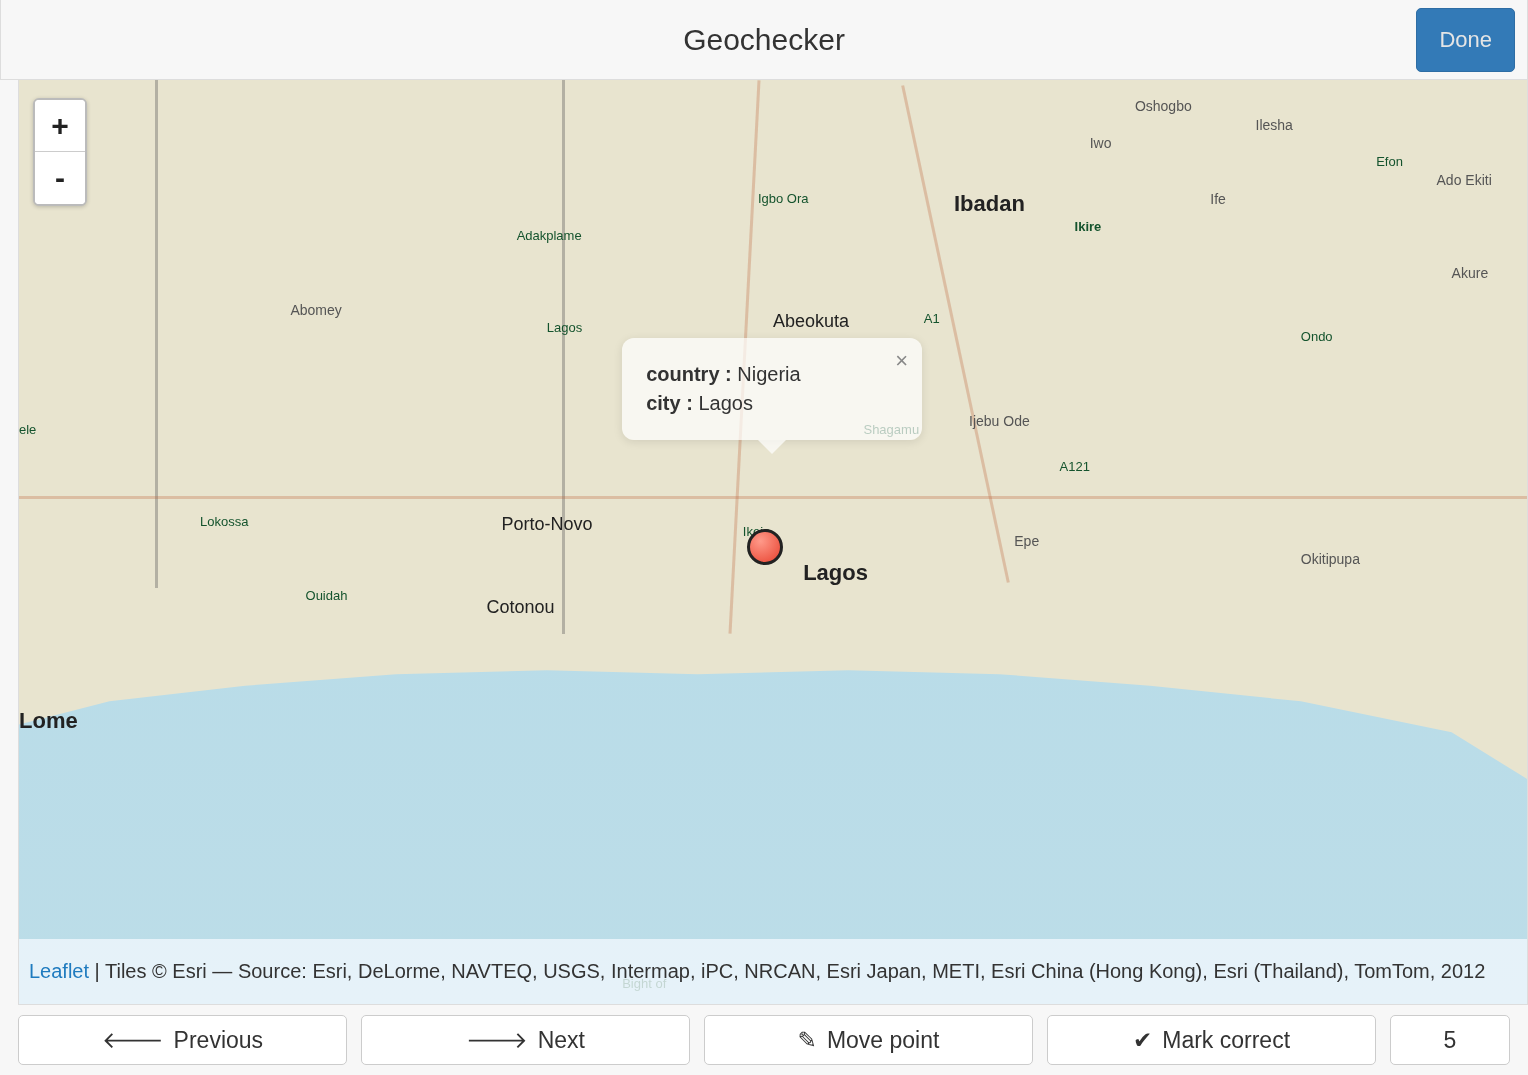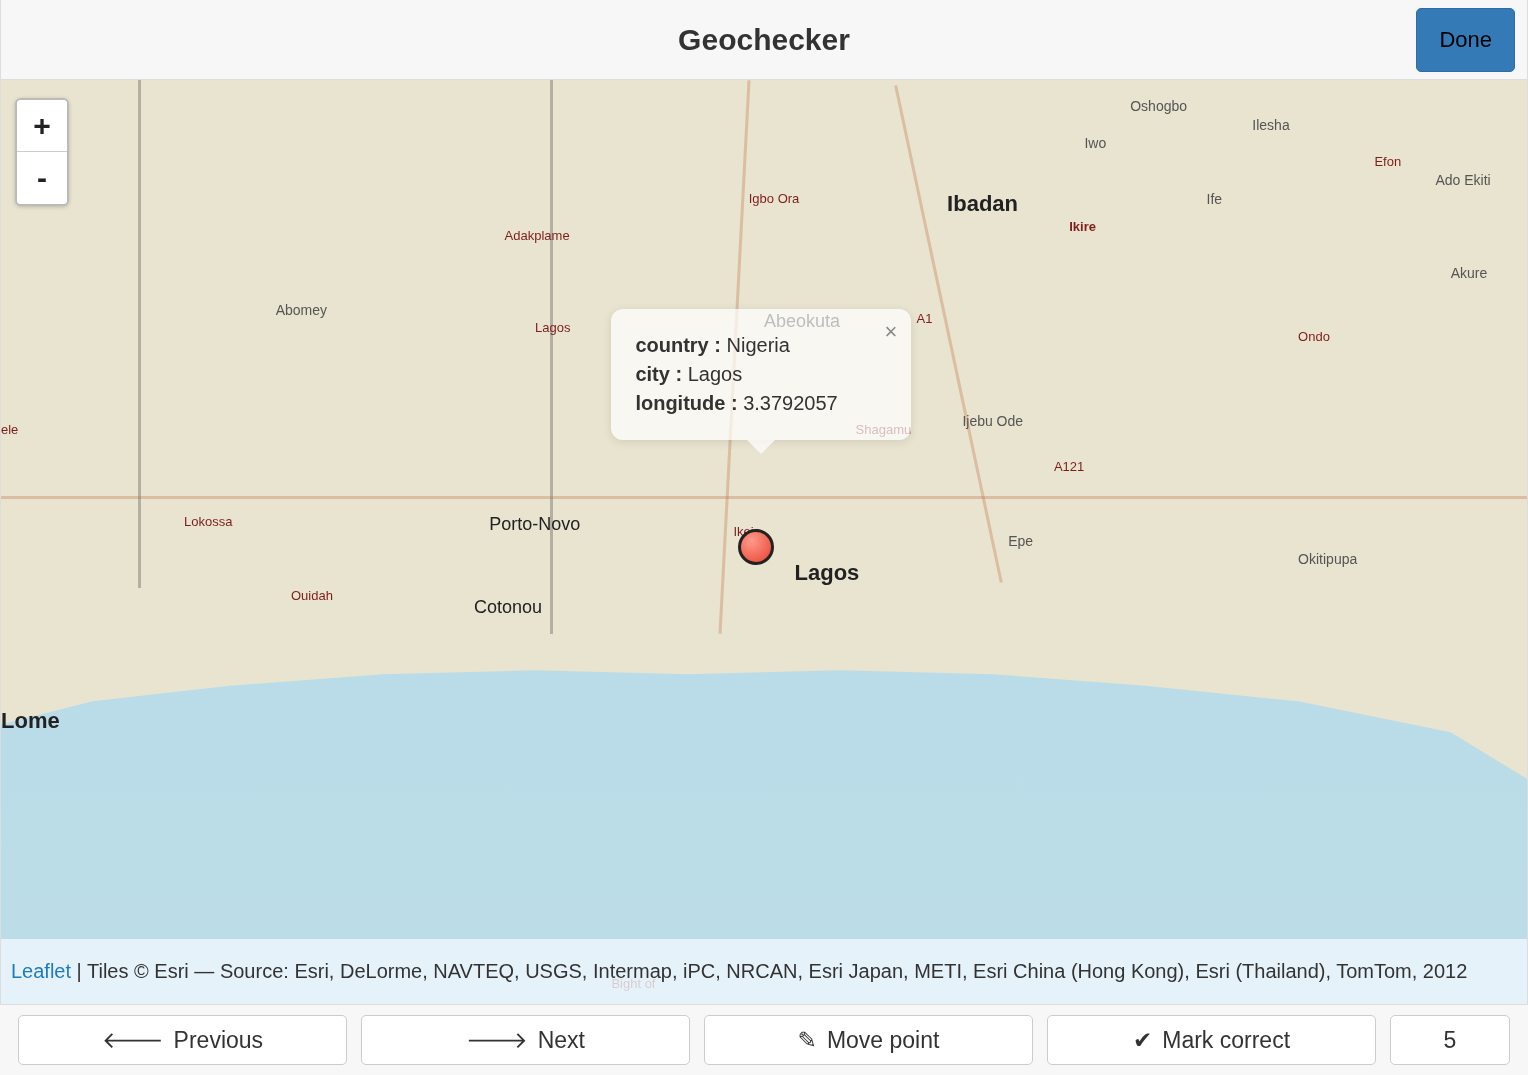--- a/index.html
+++ b/index.html
@@ -12,45 +12,46 @@
     border: 1px solid #ddd;
     border-top: none;
     display: flex;
     align-items: center;
     justify-content: center;
     position: relative;
     background: #f7f7f7;
   }
   .header-title {
     font-size: 30px;
-    font-weight: 700;
+    font-weight: 400;
     color: #333;
   }
   .done-btn {
     position: absolute;
     right: 12px;
     top: 50%;
     transform: translateY(-50%);
     background: #337ab7;
-    color: #000000;
+    color: #e5e5e5;
     border: 1px solid #2e6da4;
     border-radius: 5px;
     padding: 18px 22px;
     font-size: 22px;
     cursor: pointer;
   }
 
   
   .map-wrap {
     flex: 1;
     position: relative;
     border: 1px solid #ddd;
     border-top: none;
     overflow: hidden;
     background: #e8e4cf;
+    margin-left: 18px;
   }
 
   
   .water {
     position: absolute;
     left: 0; right: 0; bottom: 0;
     height: 42%;
     background: linear-gradient(#b9dce8, #bcdde8);
     clip-path: polygon(0 28%, 6% 22%, 15% 18%, 25% 15%, 35% 14%, 45% 15%, 55% 14%, 65% 15%, 75% 18%, 85% 22%, 95% 30%, 100% 42%, 100% 100%, 0 100%);
   }
@@ -66,21 +67,21 @@
   .place {
     position: absolute;
     font-family: Arial, sans-serif;
     color: #333;
     white-space: nowrap;
     user-select: none;
   }
   .place.major { font-weight: 700; font-size: 22px; color: #222; }
   .place.mid { font-weight: 400; font-size: 18px; color: #222; }
   .place.minor { font-size: 14px; color: #555; }
-  .place.tiny { font-size: 13px; color: #7f1d1d; }
+  .place.tiny { font-size: 13px; color: #14532d; }
 
   
   .zoom-ctl {
     position: absolute;
     left: 14px; top: 18px;
     width: 54px;
     border: 2px solid #bbb;
     border-radius: 6px;
     overflow: hidden;
     background: #fff;
@@ -246,21 +247,20 @@
     <button>-</button>
   </div>
 
   <div class="marker"></div>
 
   <div class="popup">
     <button class="popup-close">×</button>
     <div id="popup-rows">
         <div class="popup-row"><b>country : </b><span>Nigeria</span></div>
         <div class="popup-row"><b>city : </b><span>Lagos</span></div>
-        <div class="popup-row"><b>longitude : </b><span>3.3792057</span></div>
       </div>
     <div class="popup-tip"></div>
   </div>
 
   <div class="attribution">
     <a href="#">Leaflet</a><span> | Tiles © Esri — Source: Esri, DeLorme, NAVTEQ, USGS, Intermap, iPC, NRCAN, Esri Japan, METI, Esri China (Hong Kong), Esri (Thailand), TomTom, 2012</span>
   </div>
 </div>
 
 <div class="footer">

